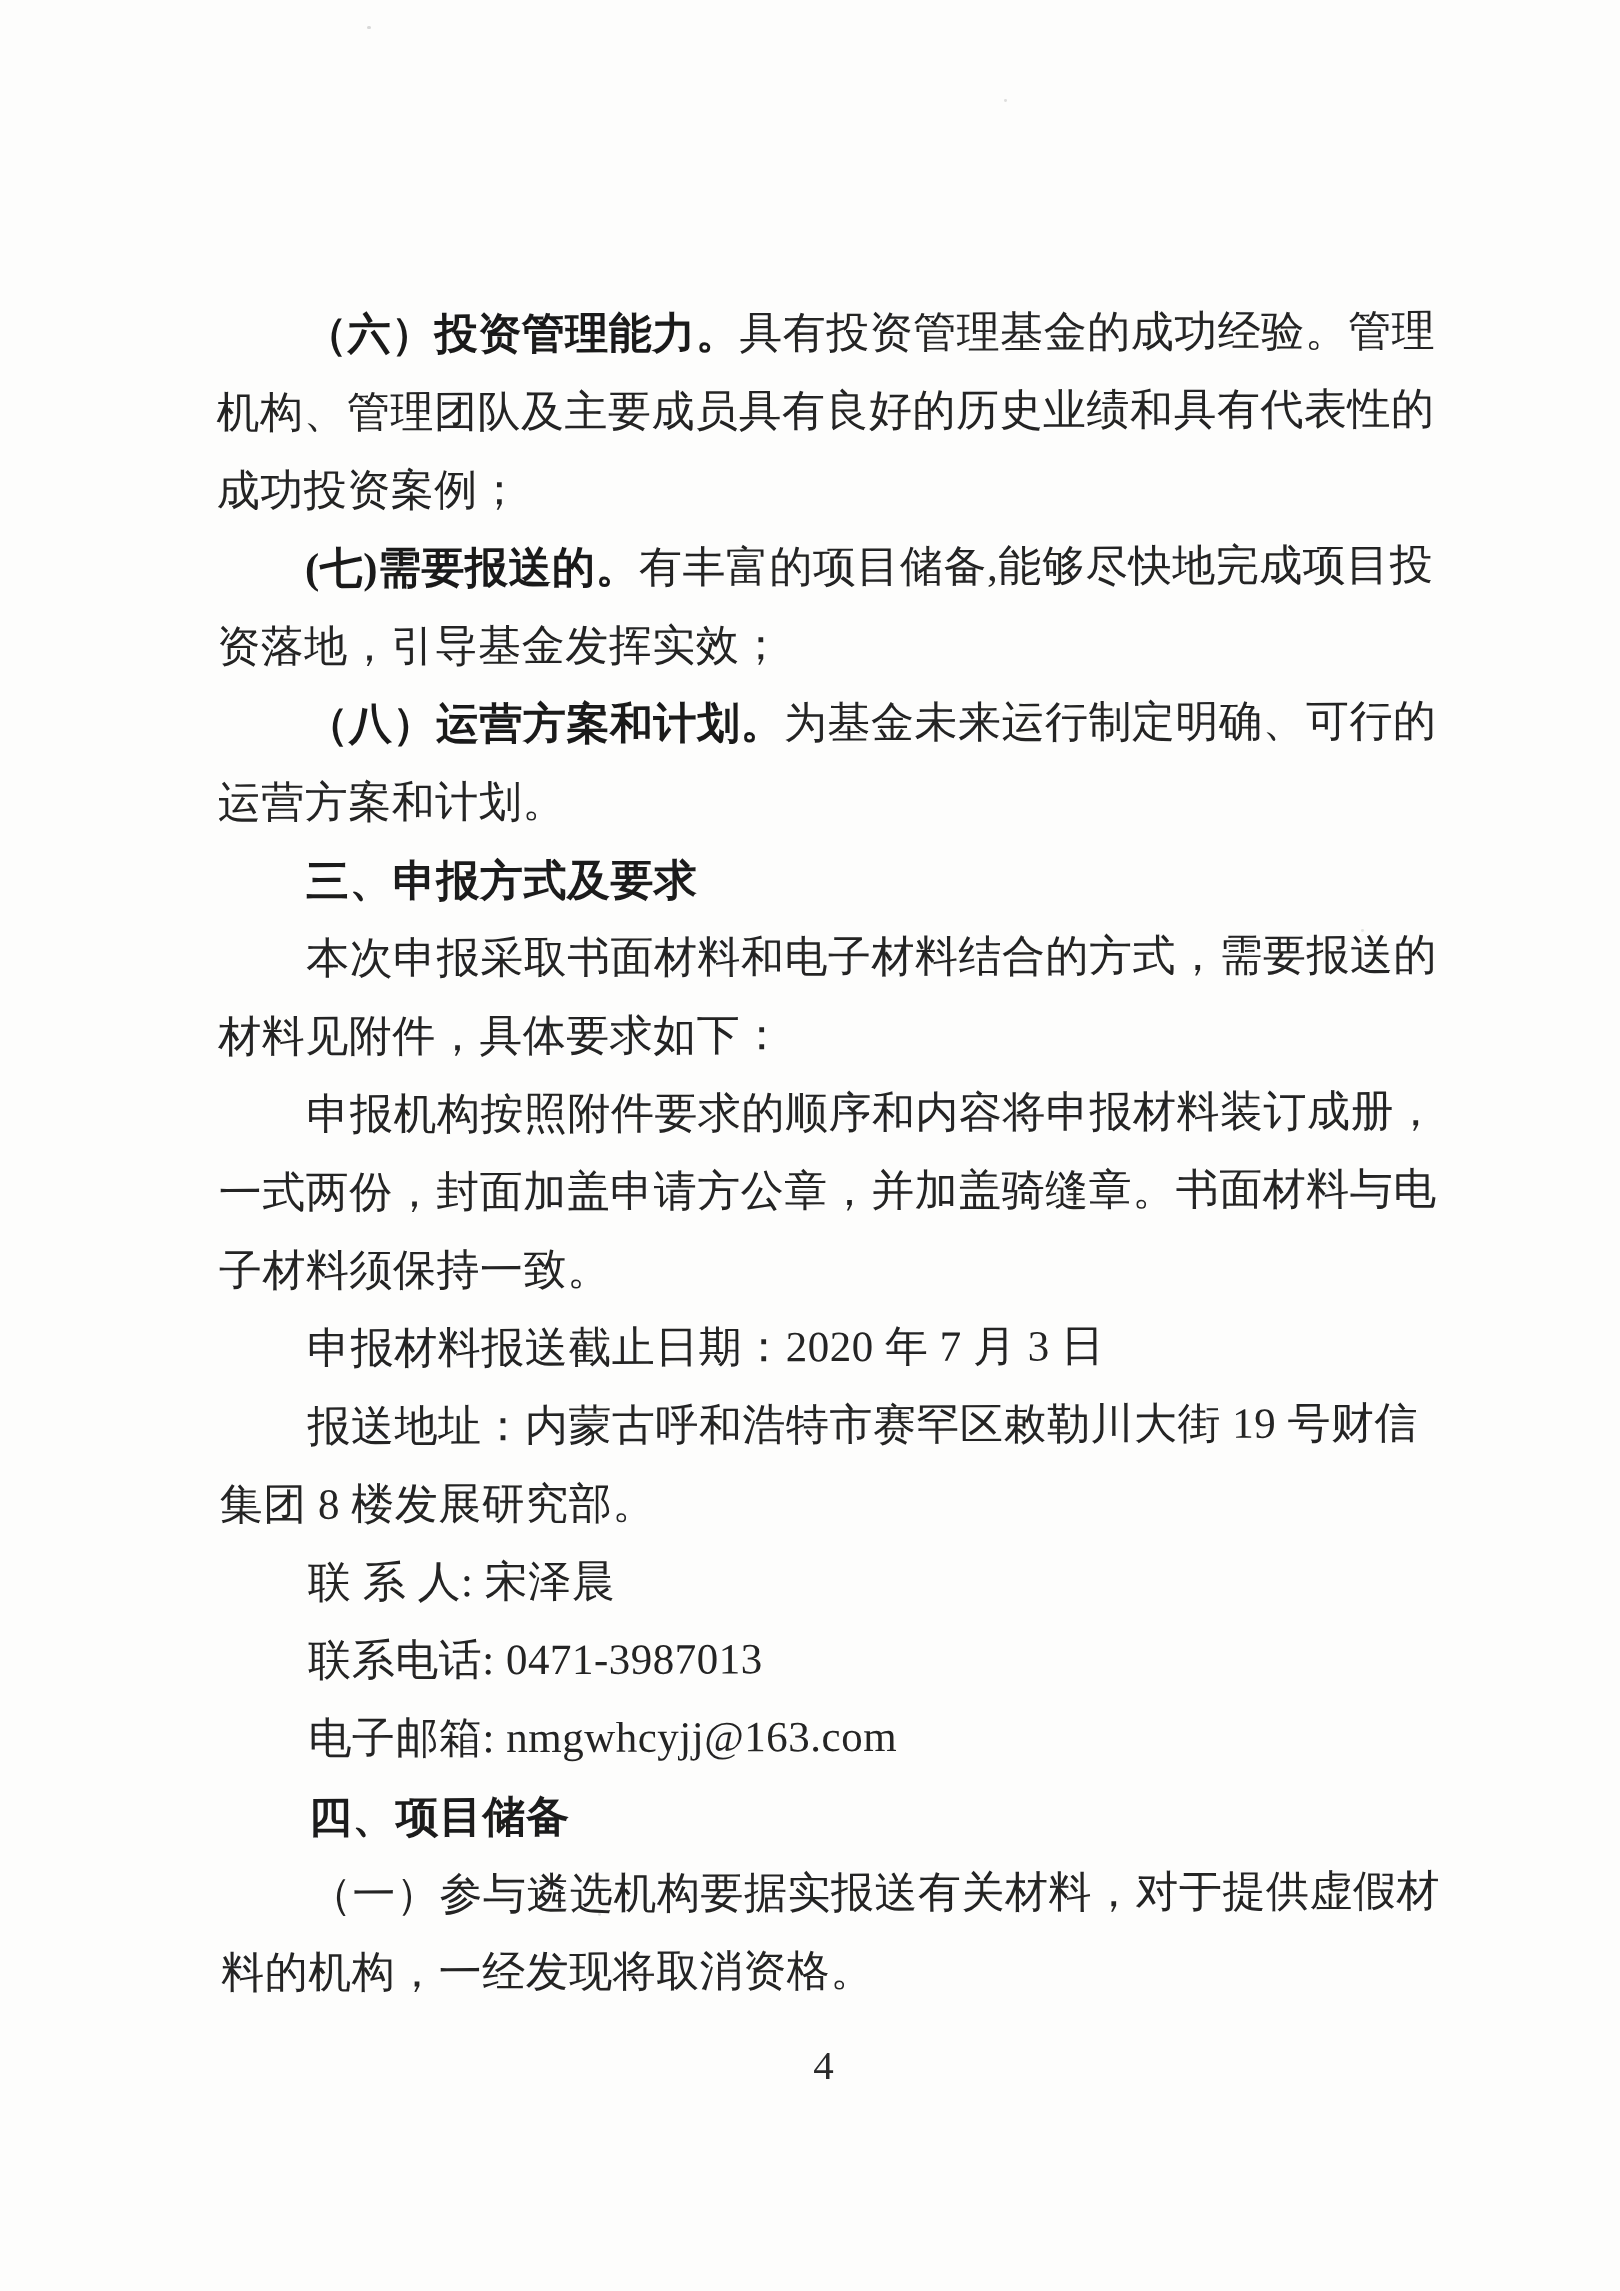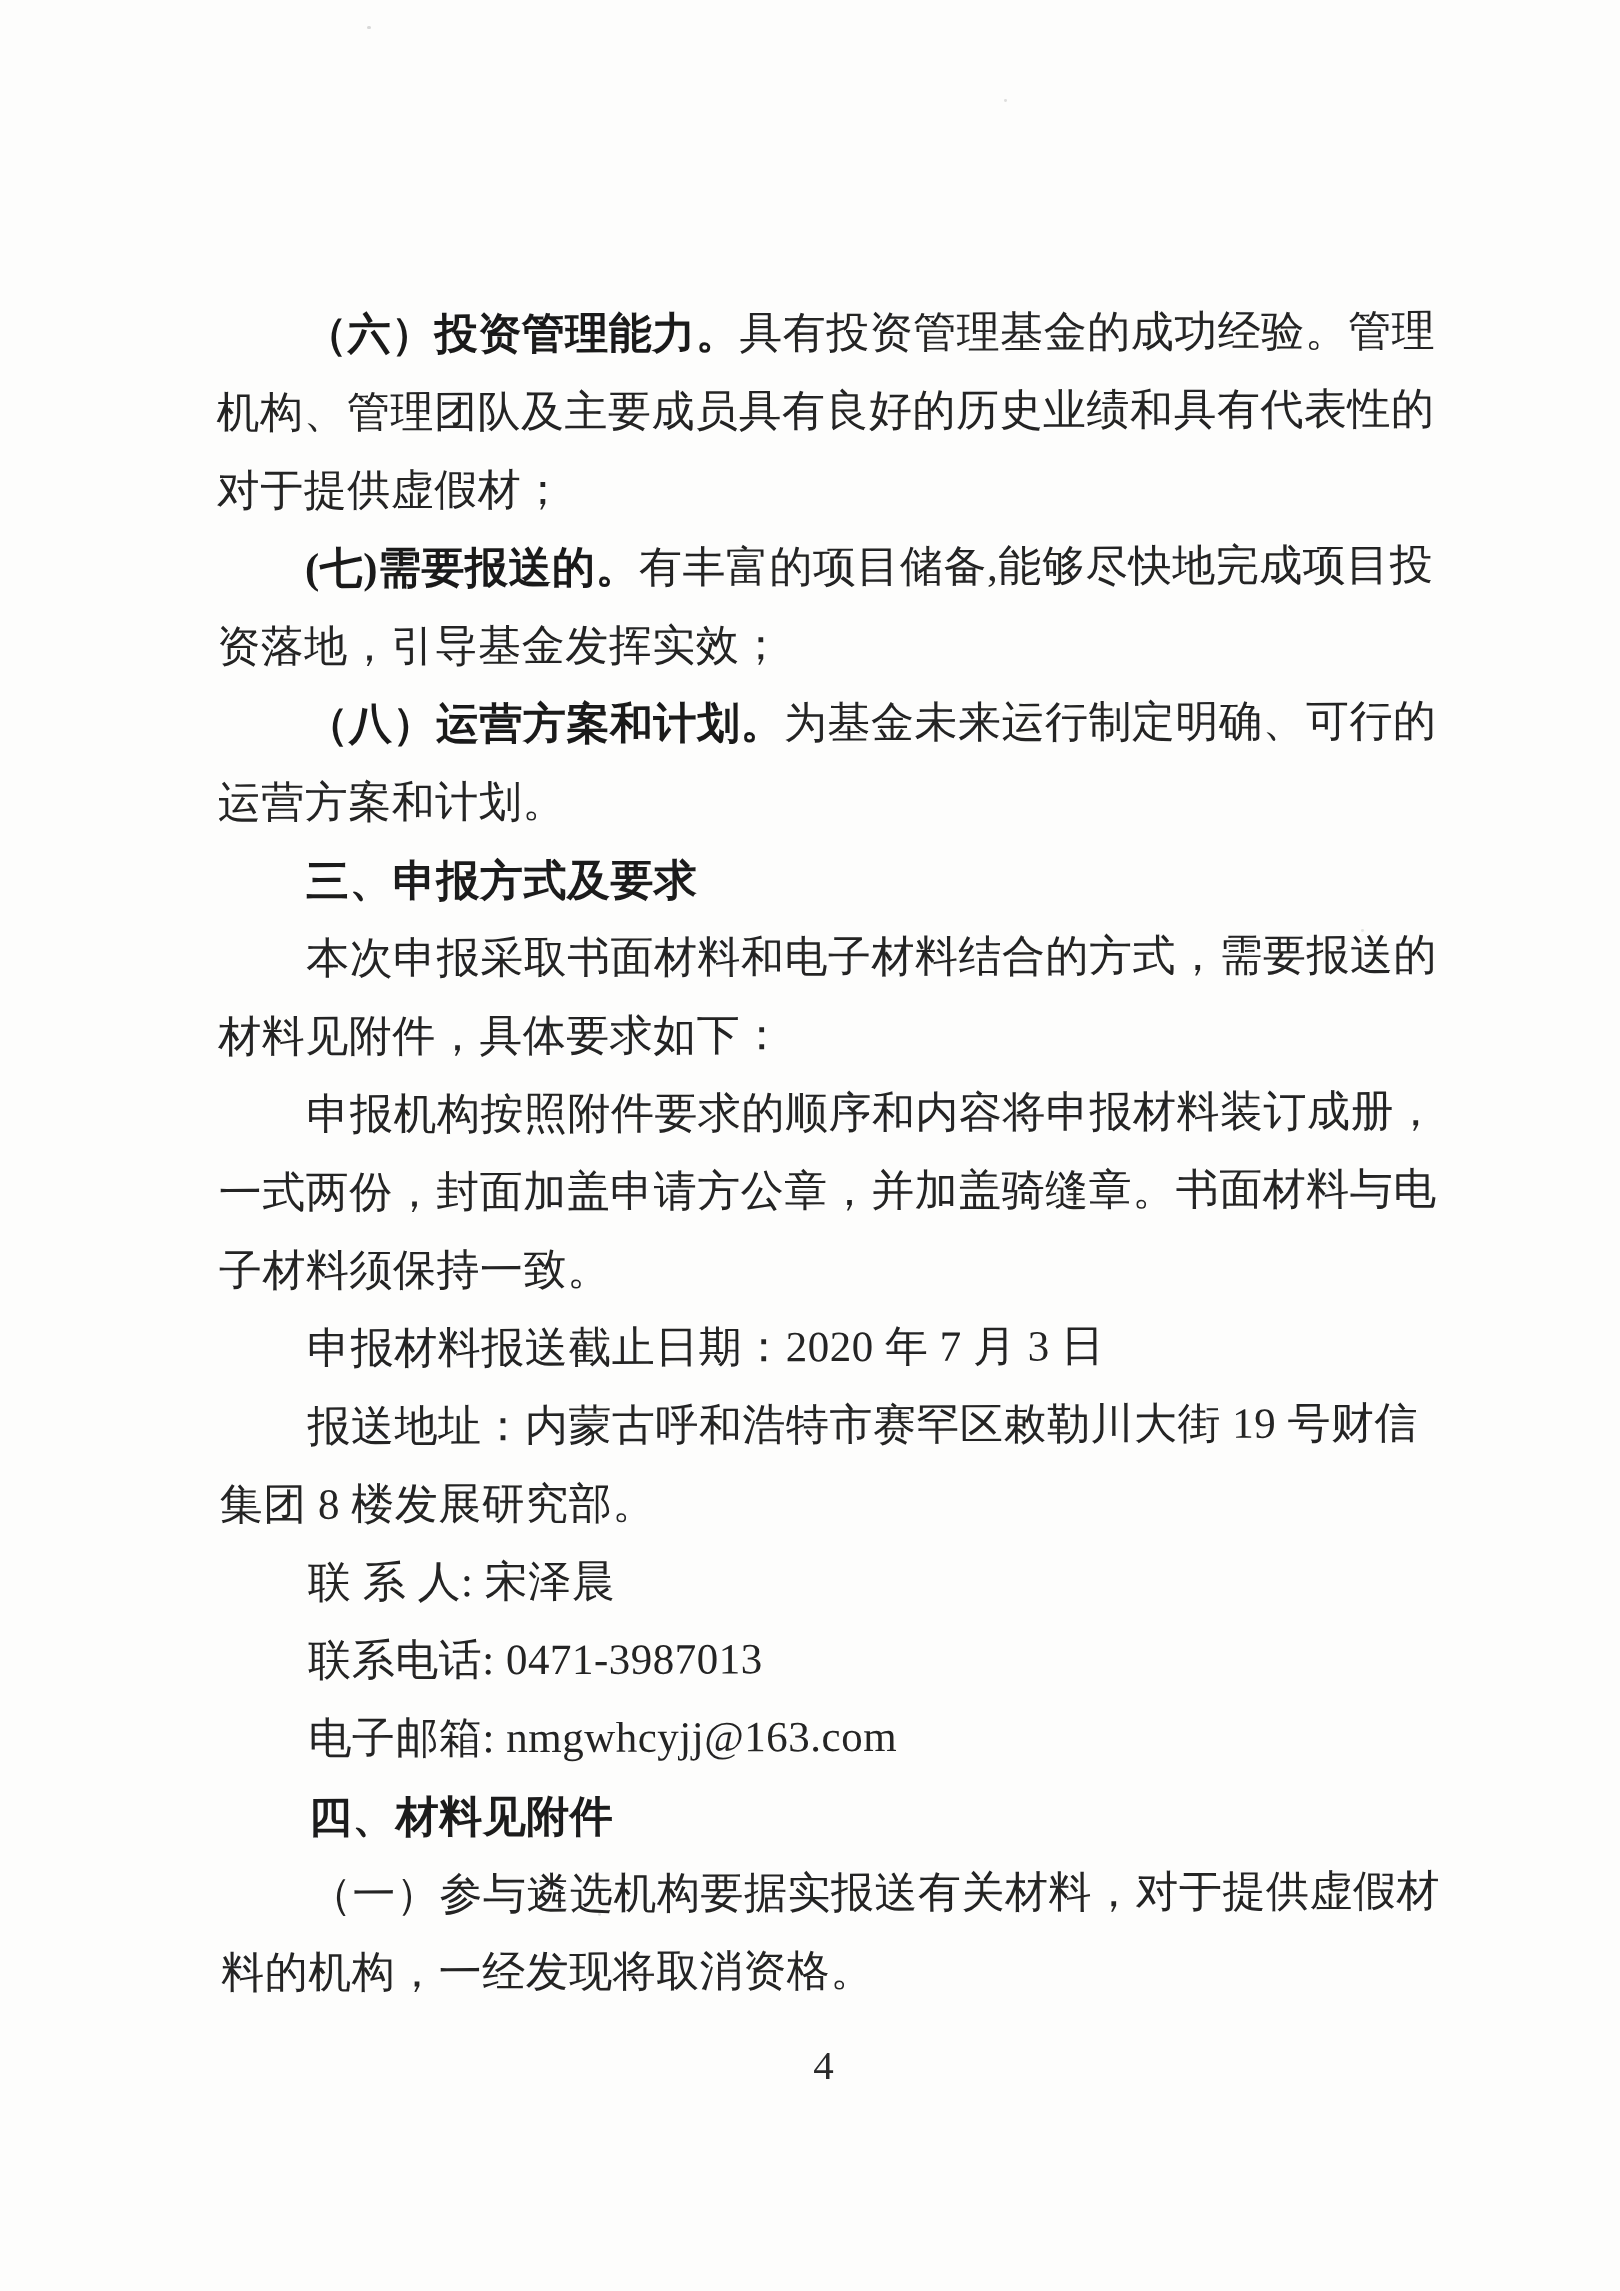--- a/index.html
+++ b/index.html
@@ -70,37 +70,37 @@
 <div class="page">
   <div class="speck s1"></div>
   <div class="speck s2"></div>
   <div class="speck s3"></div>
   <div class="speck s4"></div>
   <div class="speck s5"></div>
 
   <div class="content" id="lines">
       <div class="line indent"><span class="bold-lead">（六）投资管理能力。</span><span>具有投资管理基金的成功经验。管理</span></div>
       <div class="line"><span>机构、管理团队及主要成员具有良好的历史业绩和具有代表性的</span></div>
-      <div class="line"><span>对于提供虚假材；</span></div>
+      <div class="line"><span>成功投资案例；</span></div>
       <div class="line indent"><span class="bold-lead">(七)需要报送的。</span><span>有丰富的项目储备,能够尽快地完成项目投</span></div>
       <div class="line"><span>资落地，引导基金发挥实效；</span></div>
       <div class="line indent"><span class="bold-lead">（八）运营方案和计划。</span><span>为基金未来运行制定明确、可行的</span></div>
       <div class="line"><span>运营方案和计划。</span></div>
       <div class="line indent heading"><span>三、申报方式及要求</span></div>
       <div class="line indent"><span>本次申报采取书面材料和电子材料结合的方式，需要报送的</span></div>
       <div class="line"><span>材料见附件，具体要求如下：</span></div>
       <div class="line indent"><span>申报机构按照附件要求的顺序和内容将申报材料装订成册，</span></div>
       <div class="line"><span>一式两份，封面加盖申请方公章，并加盖骑缝章。书面材料与电</span></div>
       <div class="line"><span>子材料须保持一致。</span></div>
       <div class="line indent"><span>申报材料报送截止日期：2020 年 7 月 3 日</span></div>
       <div class="line indent"><span>报送地址：内蒙古呼和浩特市赛罕区敕勒川大街 19 号财信</span></div>
       <div class="line"><span>集团 8 楼发展研究部。</span></div>
       <div class="line indent"><span>联 系 人: 宋泽晨</span></div>
       <div class="line indent"><span>联系电话: 0471-3987013</span></div>
       <div class="line indent"><span>电子邮箱: nmgwhcyjj@163.com</span></div>
-      <div class="line indent heading"><span>四、材料见附件</span></div>
+      <div class="line indent heading"><span>四、项目储备</span></div>
       <div class="line indent"><span>（一）参与遴选机构要据实报送有关材料，对于提供虚假材</span></div>
       <div class="line"><span>料的机构，一经发现将取消资格。</span></div>
     </div>
 
   <div class="page-number">4</div>
 </div>
 
 
 </body></html>

